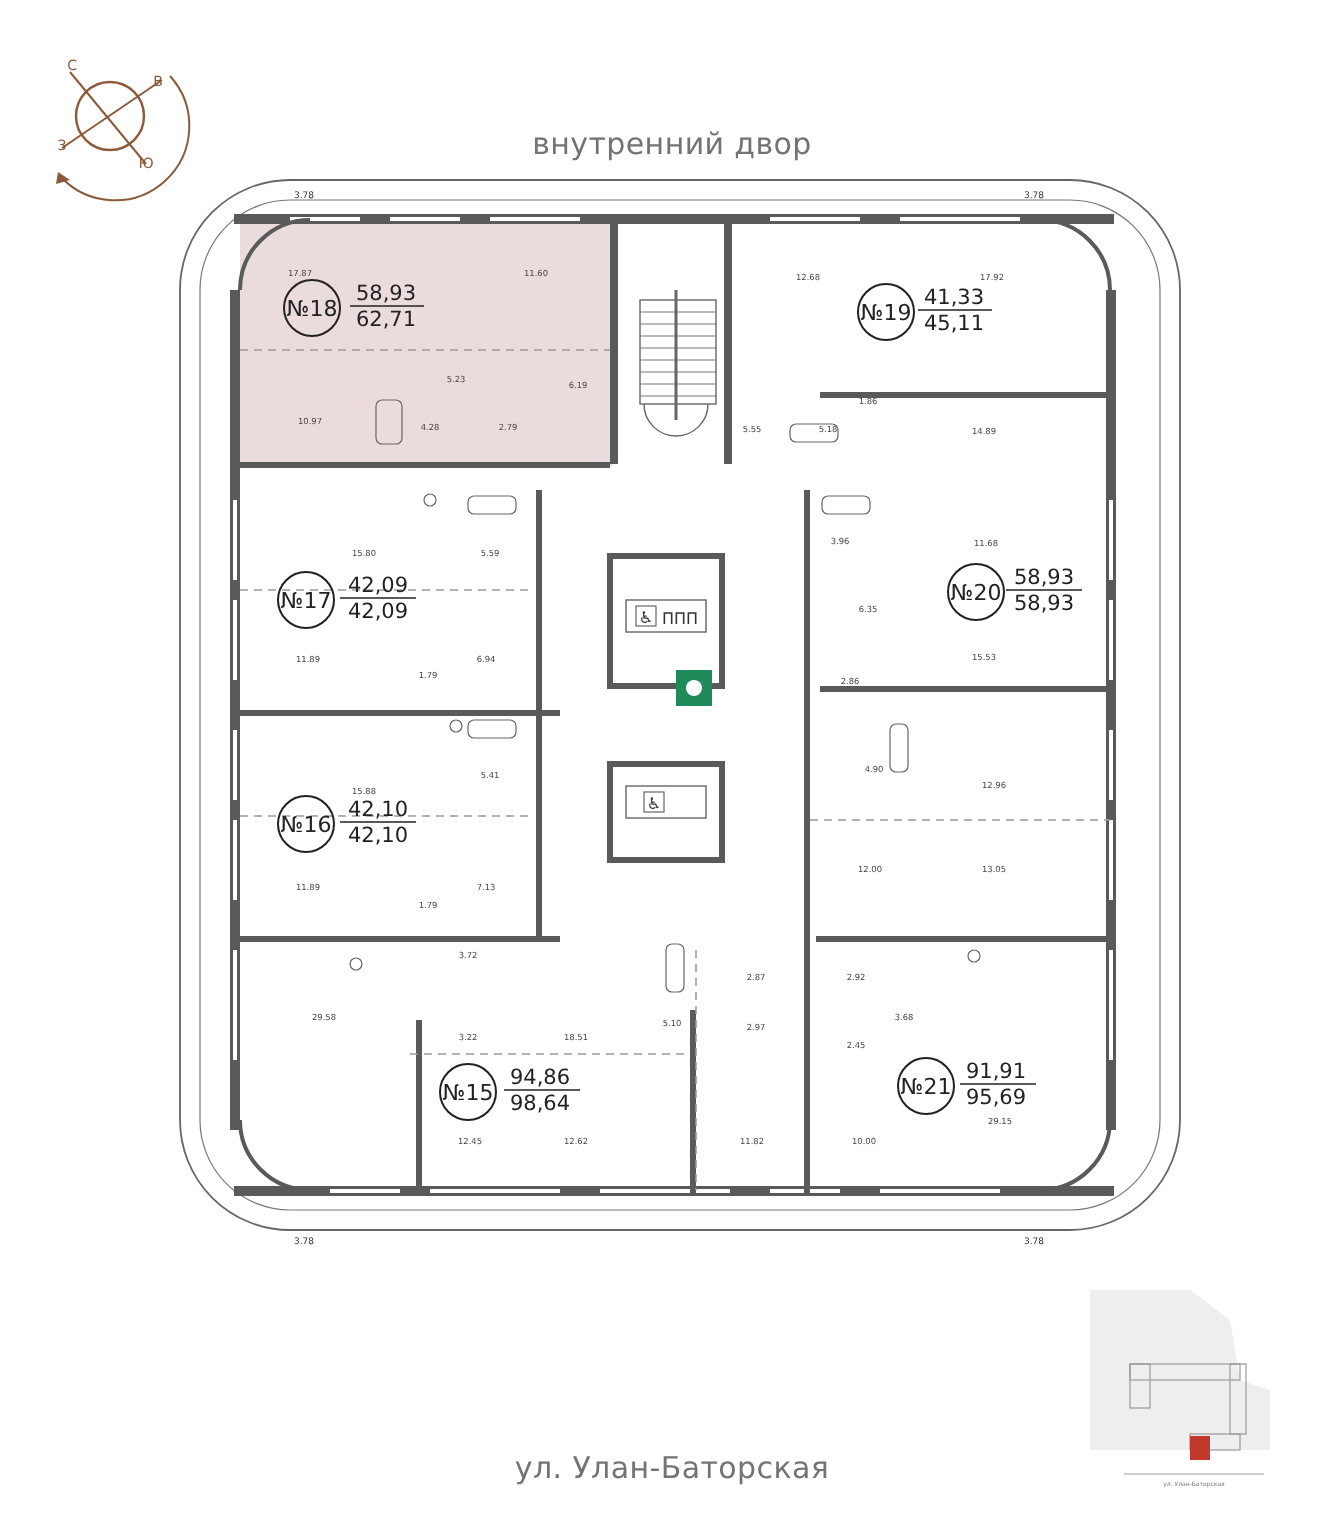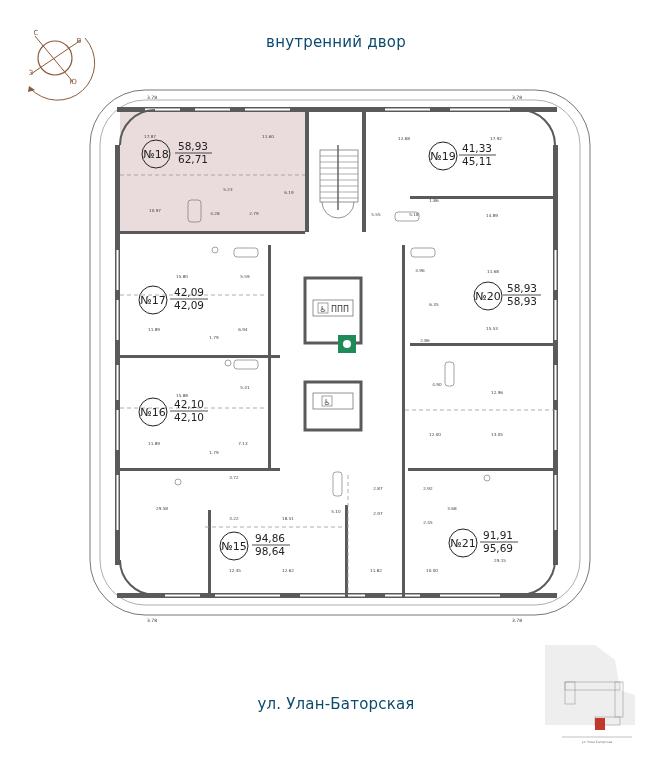--- a/index.html
+++ b/index.html
@@ -1,17 +1,17 @@
 <!DOCTYPE html>
 <html><head>
 <meta charset="utf-8">
 <style>
   html, body { margin:0; padding:0; background:#ffffff; }
   body { width:672px; height:768px; position:relative; overflow:hidden; font-family:"DejaVu Sans", sans-serif; color:#333; }
-  .title-top, .title-bottom { position:absolute; left:0; width:672px; text-align:center; font-size:15px; color:#0c4a6e; letter-spacing:0.2px; }
+  .title-top, .title-bottom { position:absolute; left:0; width:672px; text-align:center; font-size:15px; color:#737373; letter-spacing:0.2px;margin-top:30px; }
   .title-top { top:33px; }
   .title-bottom { top:695px; }
   #plan { position:absolute; left:0; top:0; width:672px; height:768px; }
   .wall { fill:#5a5a5a; }
   .wall-line { stroke:#5a5a5a; fill:none; }
   .dash { stroke:#9a9a9a; stroke-dasharray:4 3; stroke-width:0.8; fill:none; }
   .room-label { font-size:4.2px; fill:#444; font-family:"DejaVu Sans", sans-serif; text-anchor:middle; }
   .apt-num { font-size:11px; fill:#222; font-family:"DejaVu Sans", sans-serif; text-anchor:middle; }
   .apt-area { font-size:10.5px; fill:#222; font-family:"DejaVu Sans", sans-serif; text-anchor:middle; }
   .dim { font-size:4.5px; fill:#333; text-anchor:middle; font-family:"DejaVu Sans", sans-serif; }

